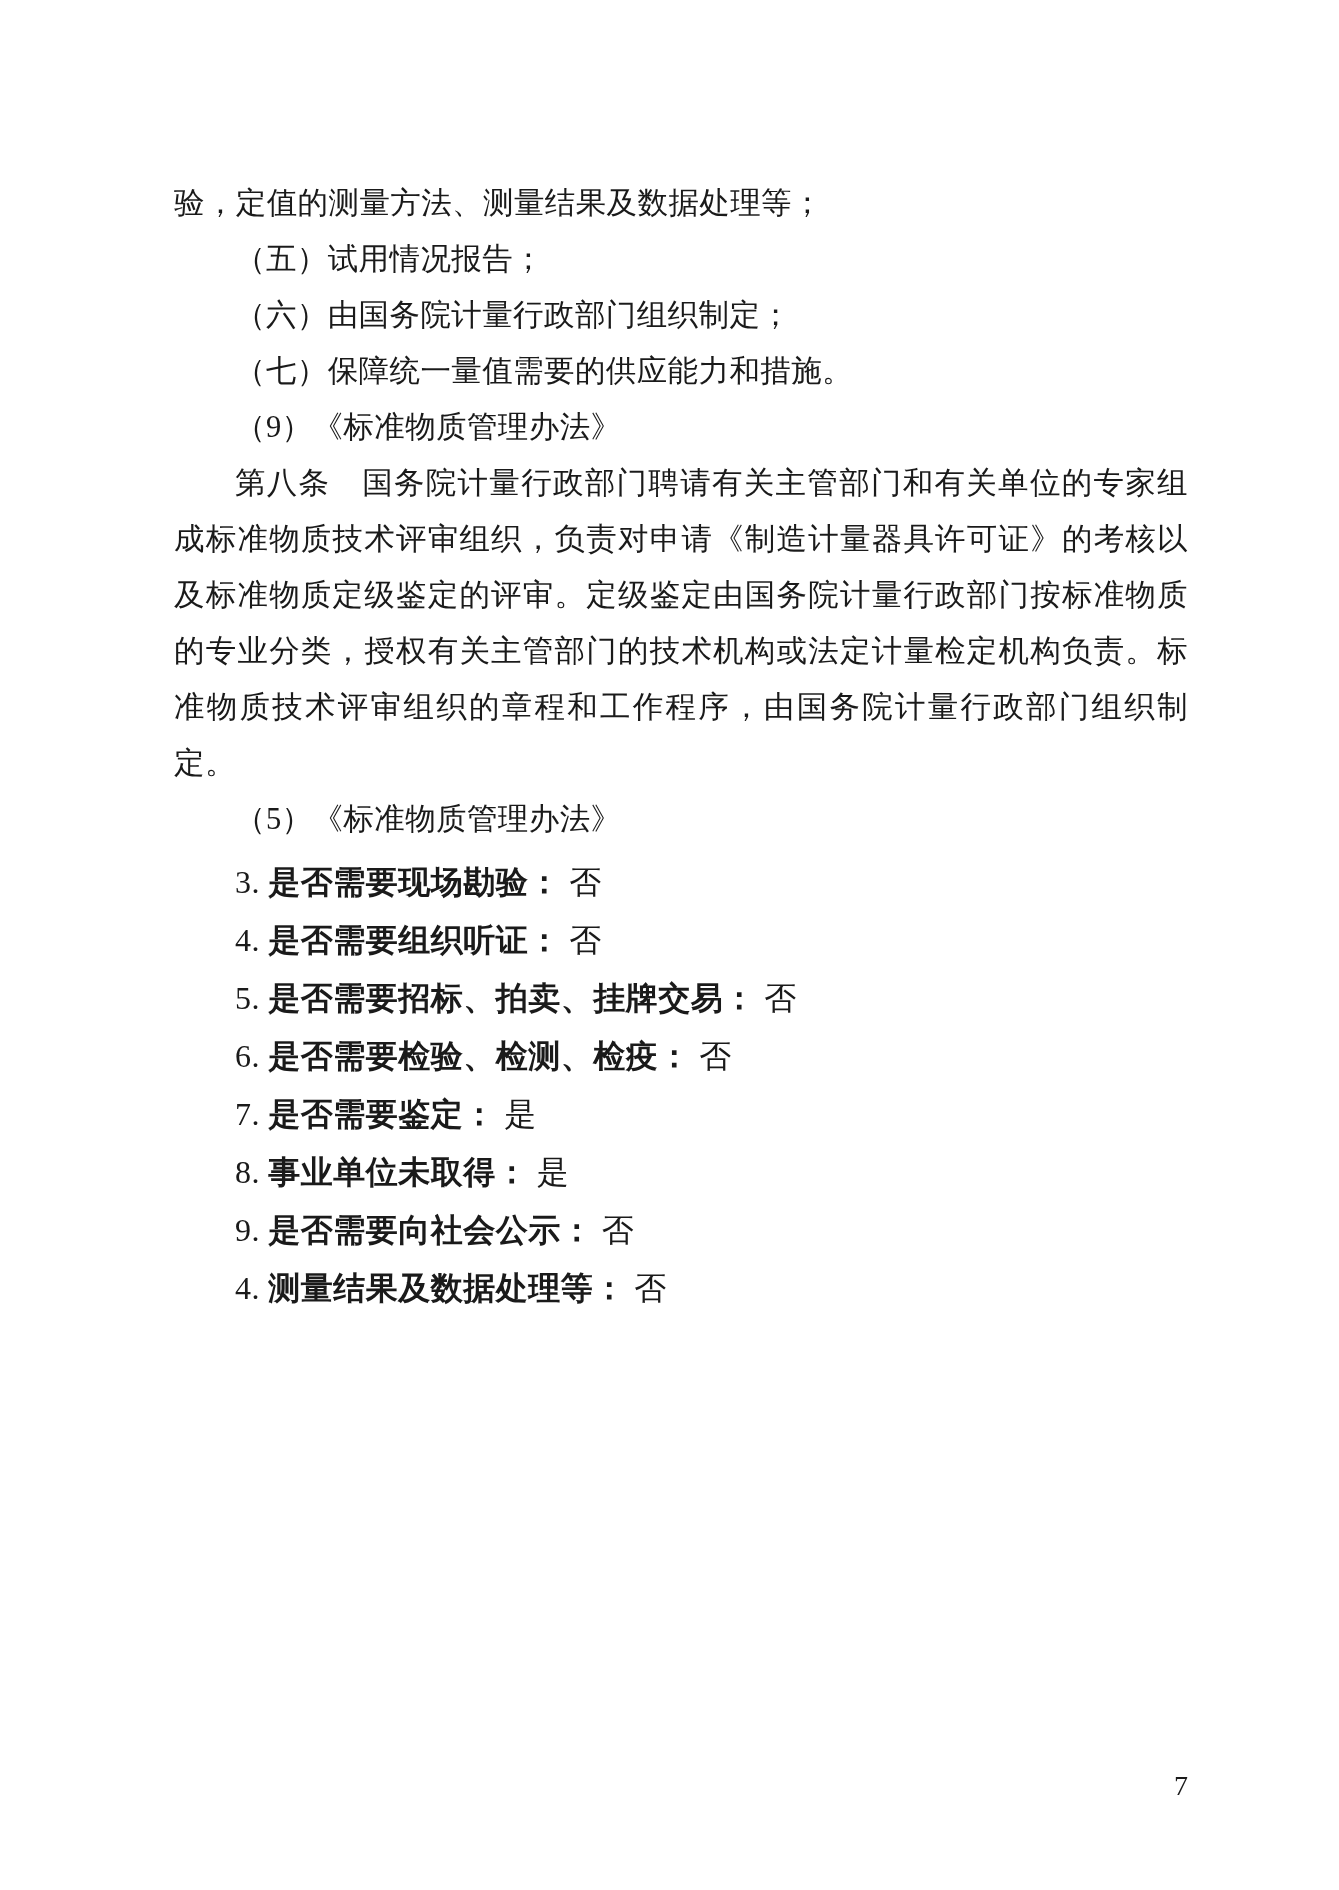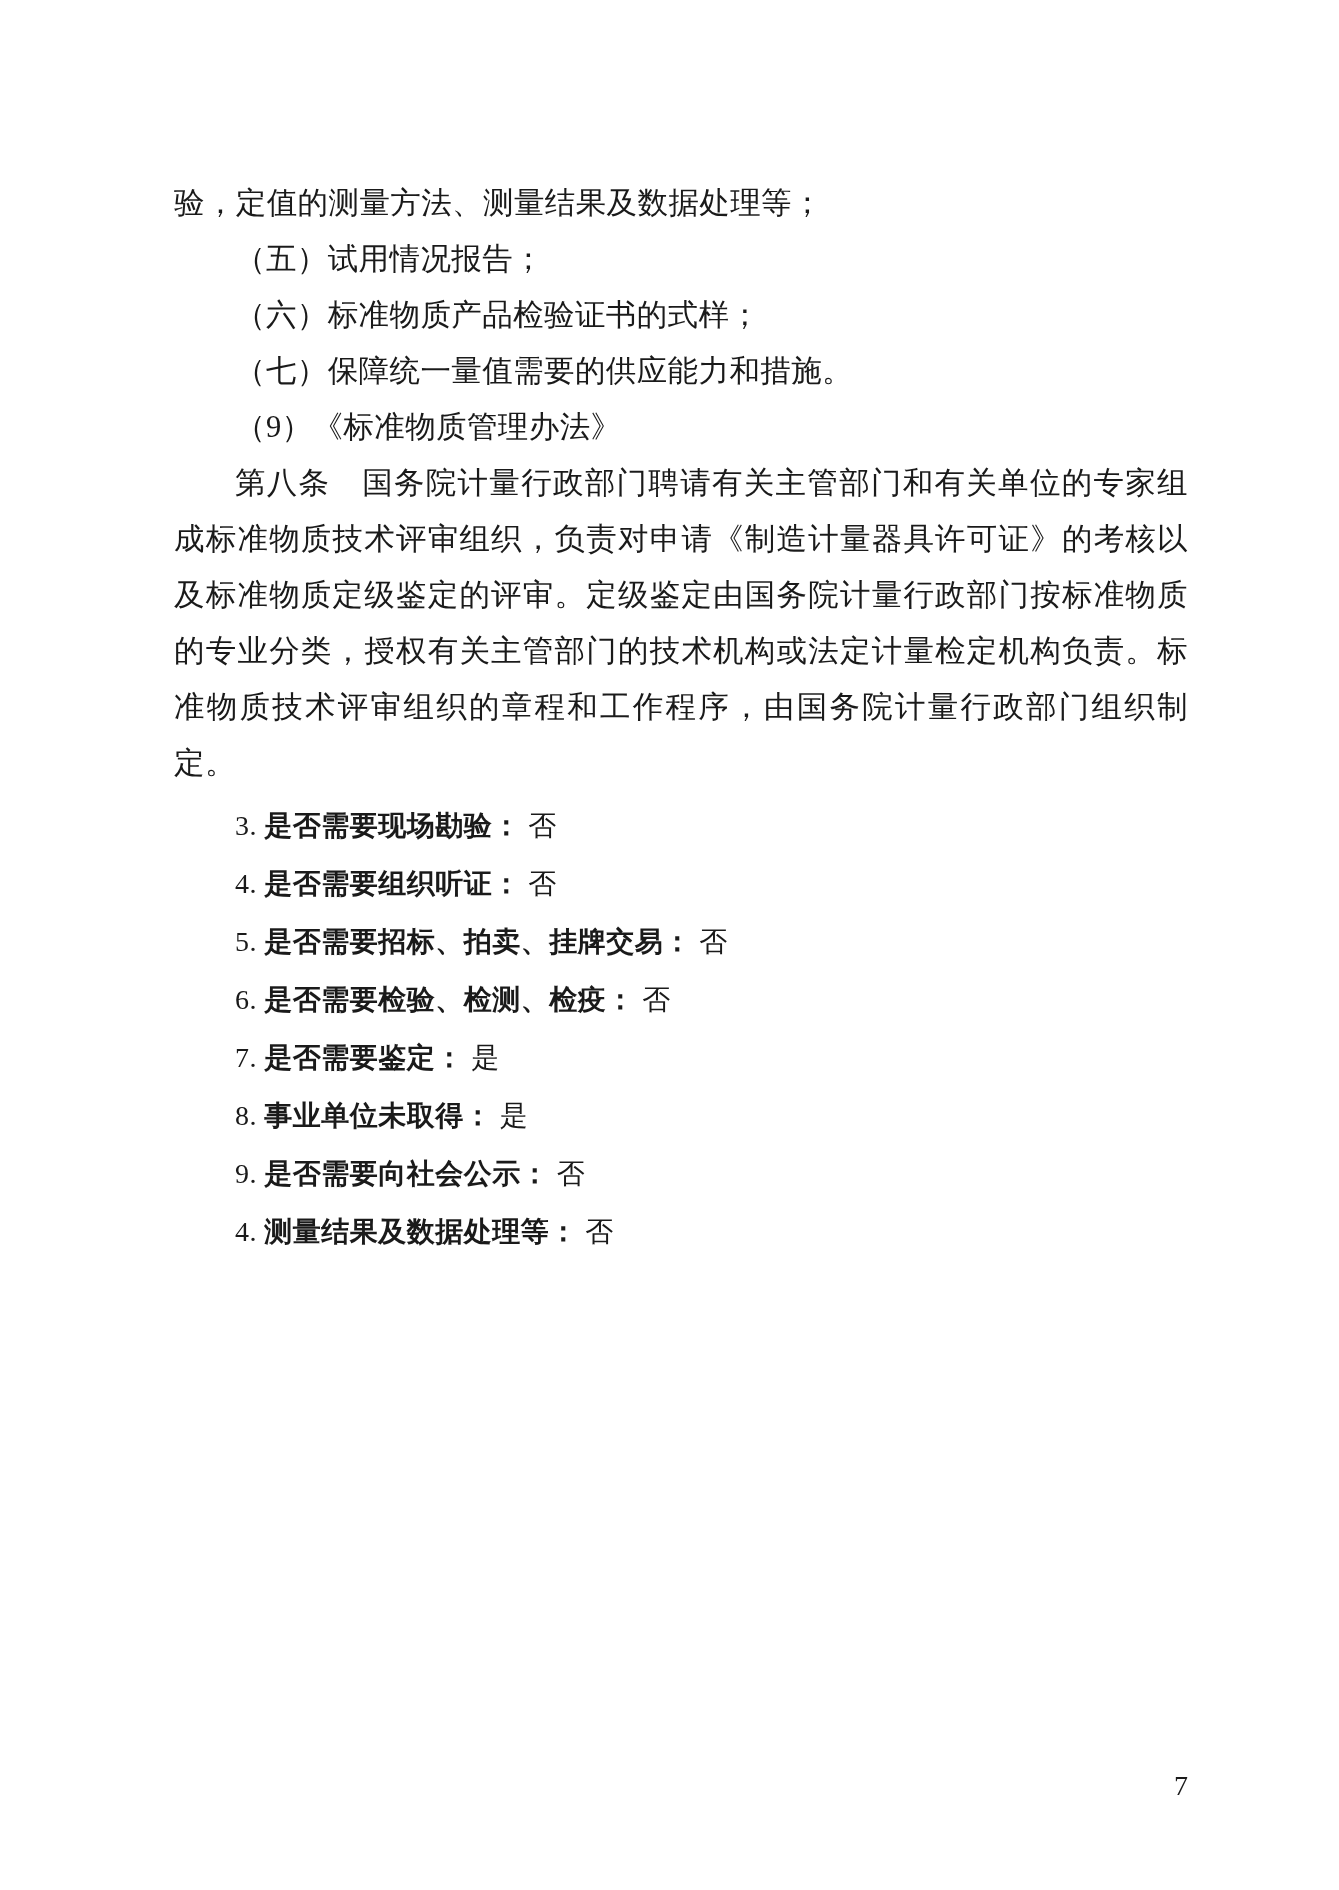--- a/index.html
+++ b/index.html
@@ -46,21 +46,21 @@
   
   .para.marker {
     text-indent: 61px;
   }
   .qa-list {
     margin: 0;
     padding: 0;
     list-style: none;
   }
   .qa-item {
-    font-size: 28px;
+    font-size: 32px;
     line-height: 58px;
     padding-left: 61px;
     white-space: nowrap;
   }
   .qa-num {
     font-family: "Liberation Serif", serif;
   }
   .qa-q {
     font-weight: bold;
     font-family: "Liberation Sans", "DejaVu Sans", sans-serif;
@@ -86,28 +86,29 @@
 
 <div class="page">
 
   <div class="doc-body">
 
     <p class="para cont">验，定值的测量方法、测量结果及数据处理等；</p>
 
 
     <p class="para marker">（五）试用情况报告；</p>
 
-    <p class="para marker">（六）标准物质产品检验证书的式样；</p>
+    <p class="para marker">（六）由国务院计量行政部门组织制定；</p>
 
     <p class="para marker">（七）保障统一量值需要的供应能力和措施。</p>
 
     <p class="para marker">（9）《标准物质管理办法》</p>
 
     <p class="para indent">第八条　国务院计量行政部门聘请有关主管部门和有关单位的专家组成标准物质技术评审组织，负责对申请《制造计量器具许可证》的考核以及标准物质定级鉴定的评审。定级鉴定由国务院计量行政部门按标准物质的专业分类，授权有关主管部门的技术机构或法定计量检定机构负责。标准物质技术评审组织的章程和工作程序，由国务院计量行政部门组织制定。</p>
 
+    <p class="para marker">（5）《标准物质管理办法》</p>
 
 
     <div class="section-gap"></div>
 
     <ul class="qa-list">
       <li class="qa-item">
         <span class="qa-num">3.</span>
         <span class="qa-q">是否需要现场勘验：</span>
         <span class="qa-a">否</span>
       </li>

